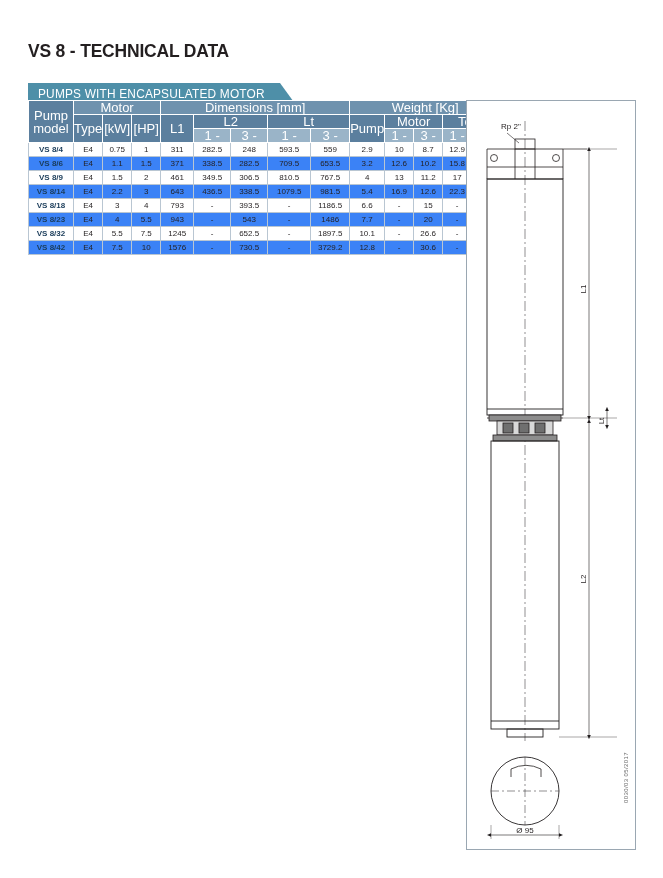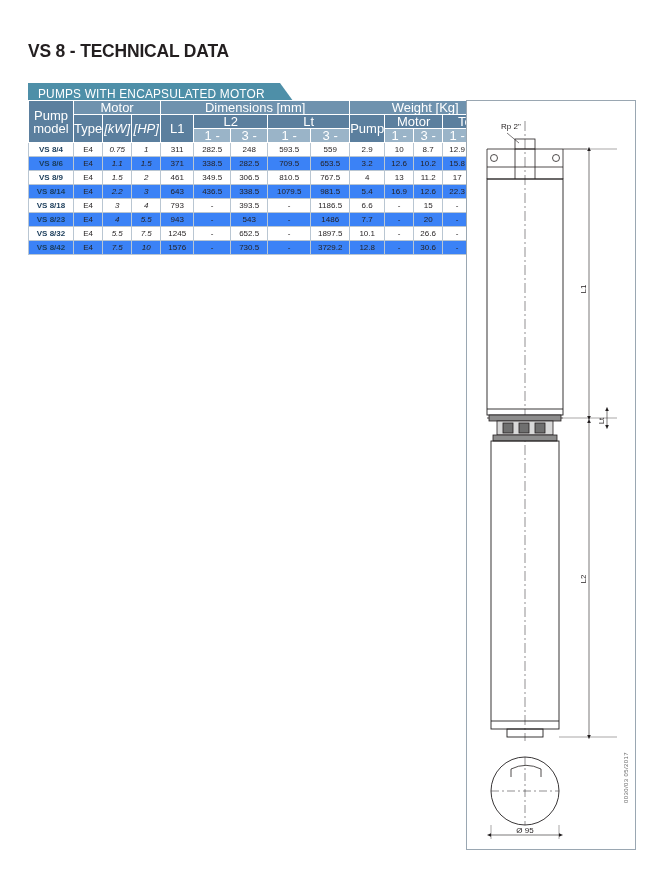--- a/index.html
+++ b/index.html
@@ -96,22 +96,22 @@
   }
   .data-table tbody tr.alt td {
     background: #3b82f6;
   }
   td.model {
     font-weight: bold;
     color: #1a3c5a;
     width: 44px;
   }
   .col-type { width: 24px; }
-  .col-kw   { width: 28px; font-style: italic; }
-  .col-hp   { width: 28px; font-style: italic; }
+  .col-kw   { width: 28px; }
+  .col-hp   { width: 28px; }
   .col-l1   { width: 32px; }
   .col-l2a  { width: 36px; }
   .col-l2b  { width: 36px; }
   .col-lta  { width: 42px; }
   .col-ltb  { width: 38px; }
   .col-pump { width: 30px; }
   .col-m1   { width: 28px; }
   .col-m3   { width: 28px; }
   .col-t1   { width: 28px; }
   .col-t3   { width: 28px; }

